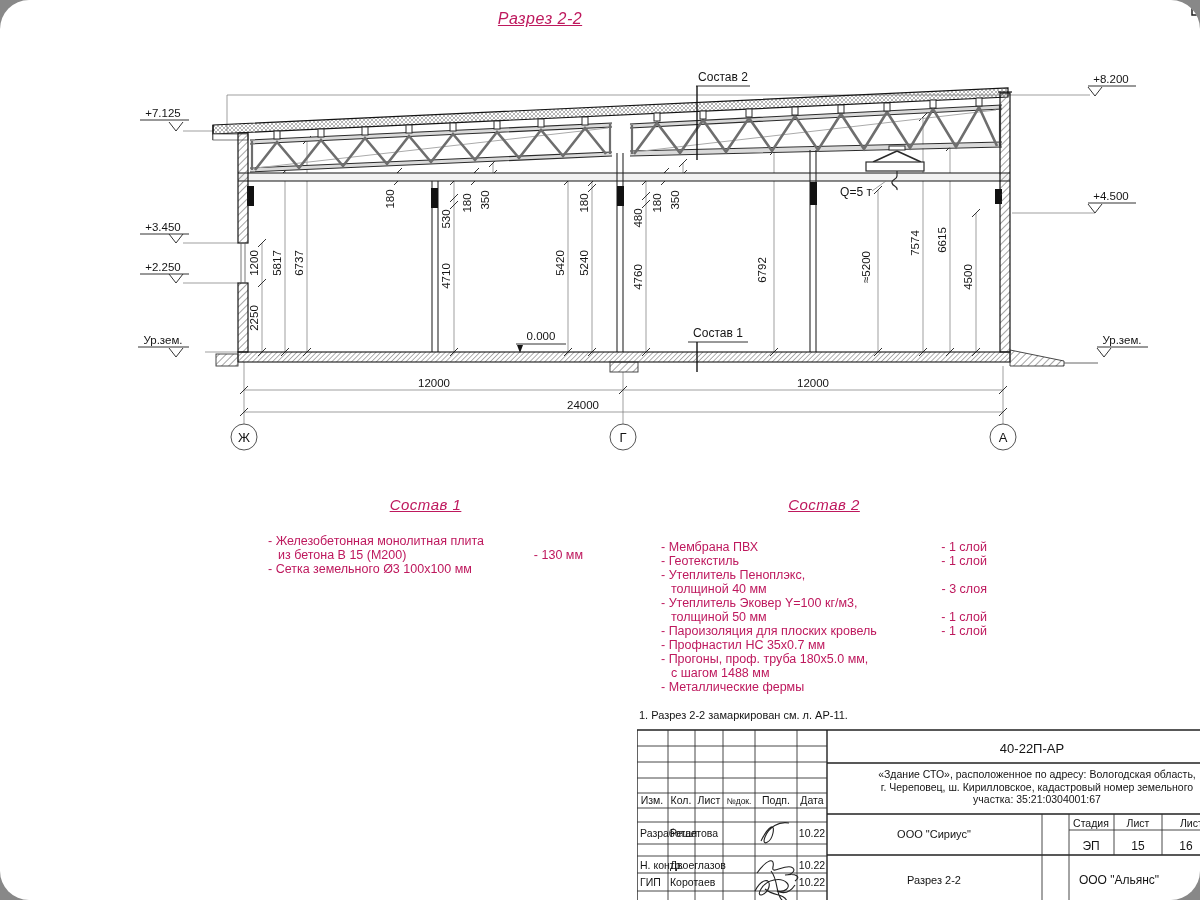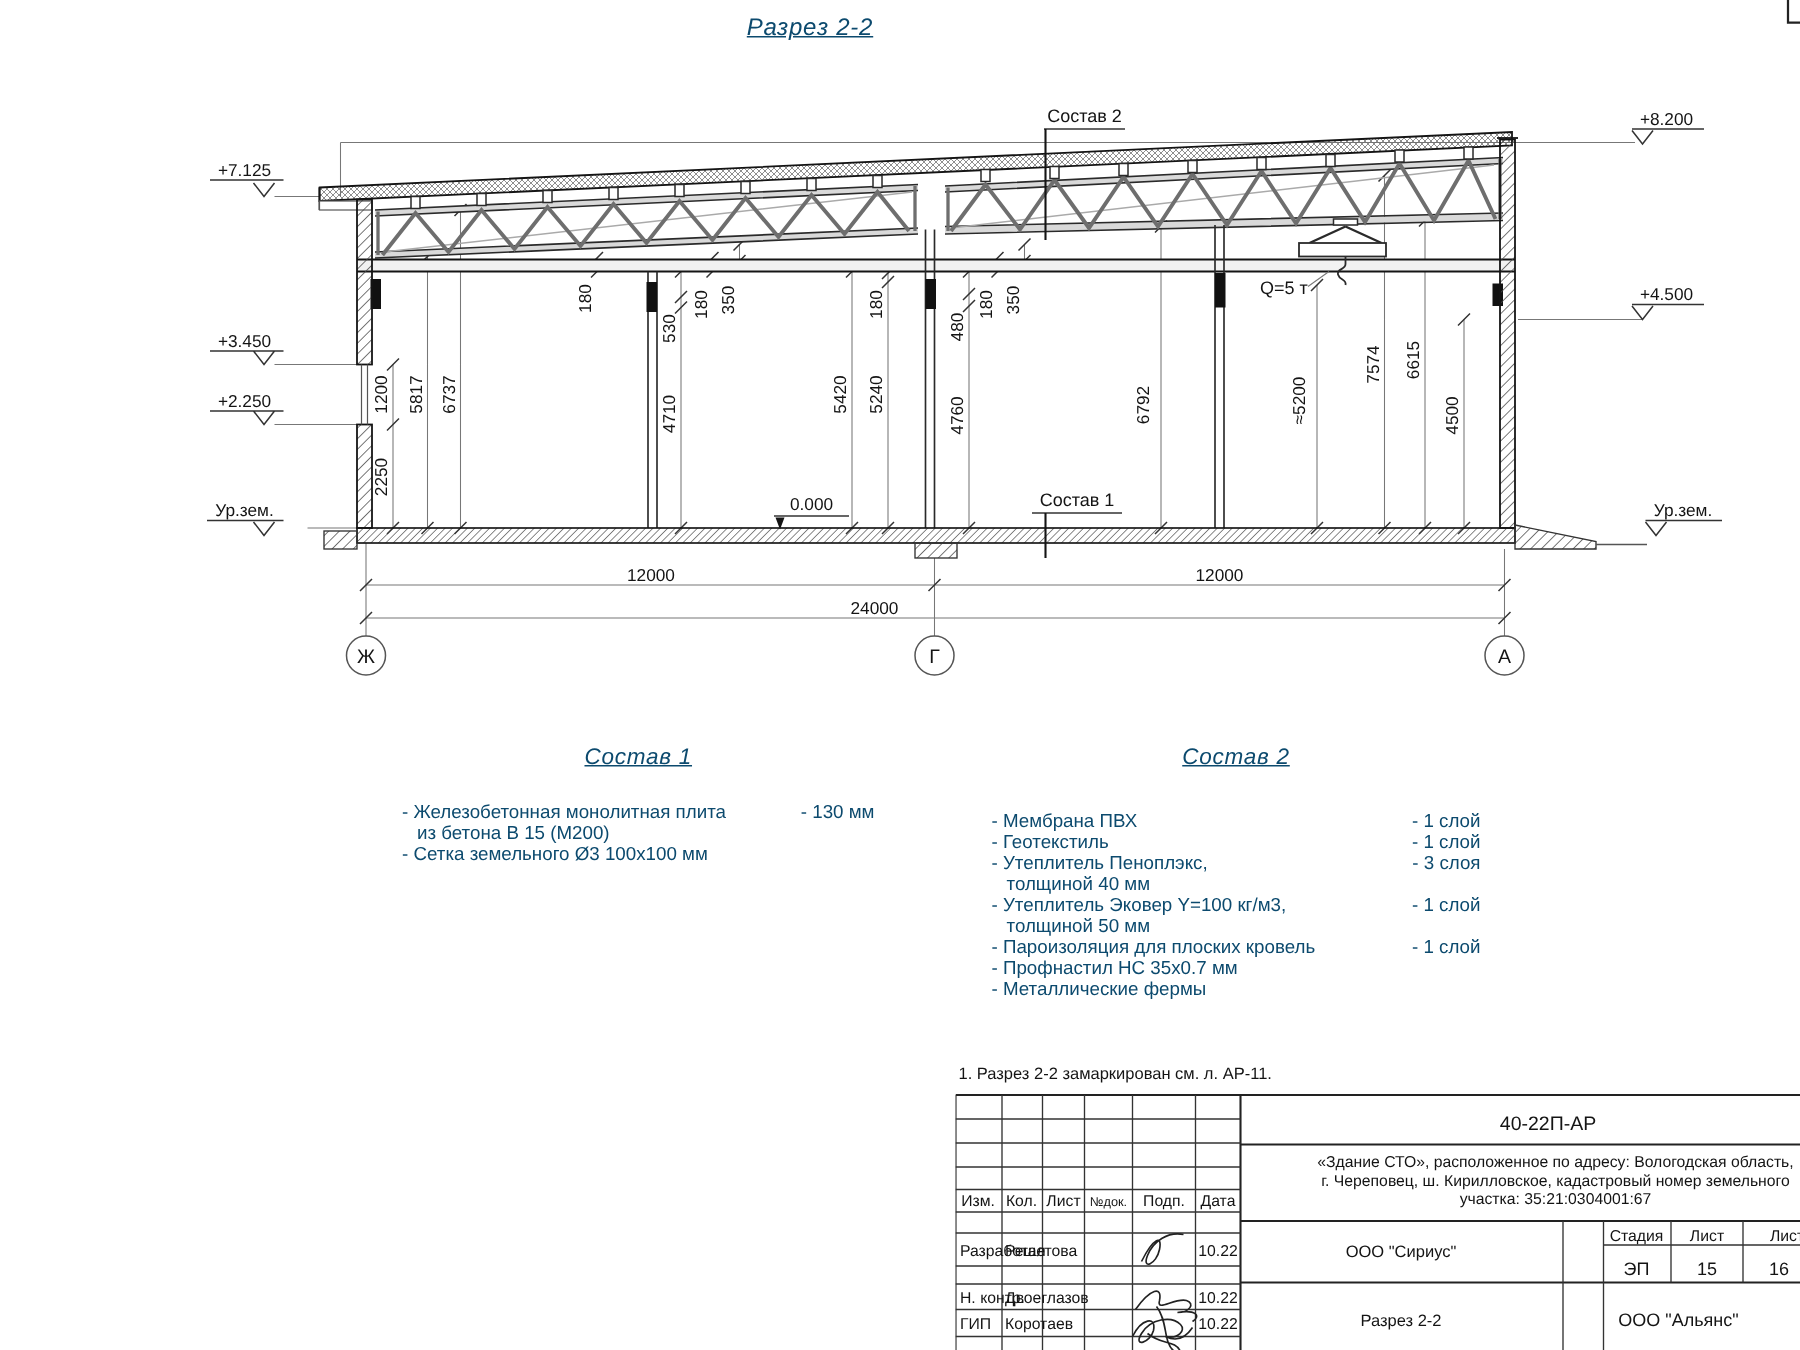--- a/index.html
+++ b/index.html
@@ -1,29 +1,29 @@
 <!DOCTYPE html>
 <html><head>
 <meta charset="utf-8">
 <style>
   html,body{margin:0;padding:0;background:#888;}
   .page{position:relative;width:1200px;height:900px;background:#ffffff;overflow:hidden;
-        font-family:"Liberation Sans",sans-serif;color:#0c4a6e;}
+        font-family:"Liberation Sans",sans-serif;color:#be185d;border-radius:29px;}
   .dtitle{position:absolute;left:440px;top:10px;width:200px;text-align:center;
           font-size:16px;font-style:italic;text-decoration:underline;letter-spacing:.5px;}
   svg{position:absolute;left:0;top:0;}
   svg text{font-family:"Liberation Sans",sans-serif;fill:#141414;}
   .d{font-size:11.5px;}
   .vd{font-size:11.5px;}
   .ax{font-size:13px;}
   .lbl{font-size:12px;}
   .sostav{position:absolute;font-size:12.5px;line-height:14px;}
   .sostav h3{margin:0 0 22px 0;text-align:center;font-size:15px;font-style:italic;
              font-weight:normal;text-decoration:underline;letter-spacing:.5px;}
-  .srow{display:flex;justify-content:space-between;}
+  .srow{display:flex;justify-content:space-between;align-items:flex-end;}
   .nm{white-space:pre-line;padding-left:10px;text-indent:-10px;}
   .vl{white-space:nowrap;padding-left:8px;}
   .tbsvg text{font-size:10.5px;}
 </style>
 </head>
 <body>
 
 <div class="page">
 
   <div class="dtitle">Разрез 2-2</div>
@@ -245,20 +245,25 @@
       </div>
     <div class="srow">
         <div class="nm">- Пароизоляция для плоских кровель</div>
         <div class="vl">- 1 слой</div>
       </div>
     <div class="srow">
         <div class="nm">- Профнастил НС 35х0.7 мм</div>
         <div class="vl"></div>
       </div>
     <div class="srow">
+        <div class="nm">- Прогоны, проф. труба 180х5.0 мм,
+с шагом 1488 мм</div>
+        <div class="vl"></div>
+      </div>
+    <div class="srow">
         <div class="nm">- Металлические фермы</div>
         <div class="vl"></div>
       </div>
   </div>
 
   <svg class="tbsvg" style="left:637px;top:705px;" width="580" height="200" viewBox="0 0 580 200">
     <text x="2" y="14" style="font-size:11px;">1. Разрез 2-2 замаркирован см. л. АР-11.</text>
 
     <g stroke="#222" stroke-width="1.4">
       <path d="M0,25H580 M0,25V200 M190,25V200 M190,58H580 M190,109H580 M190,150H580"></path>

